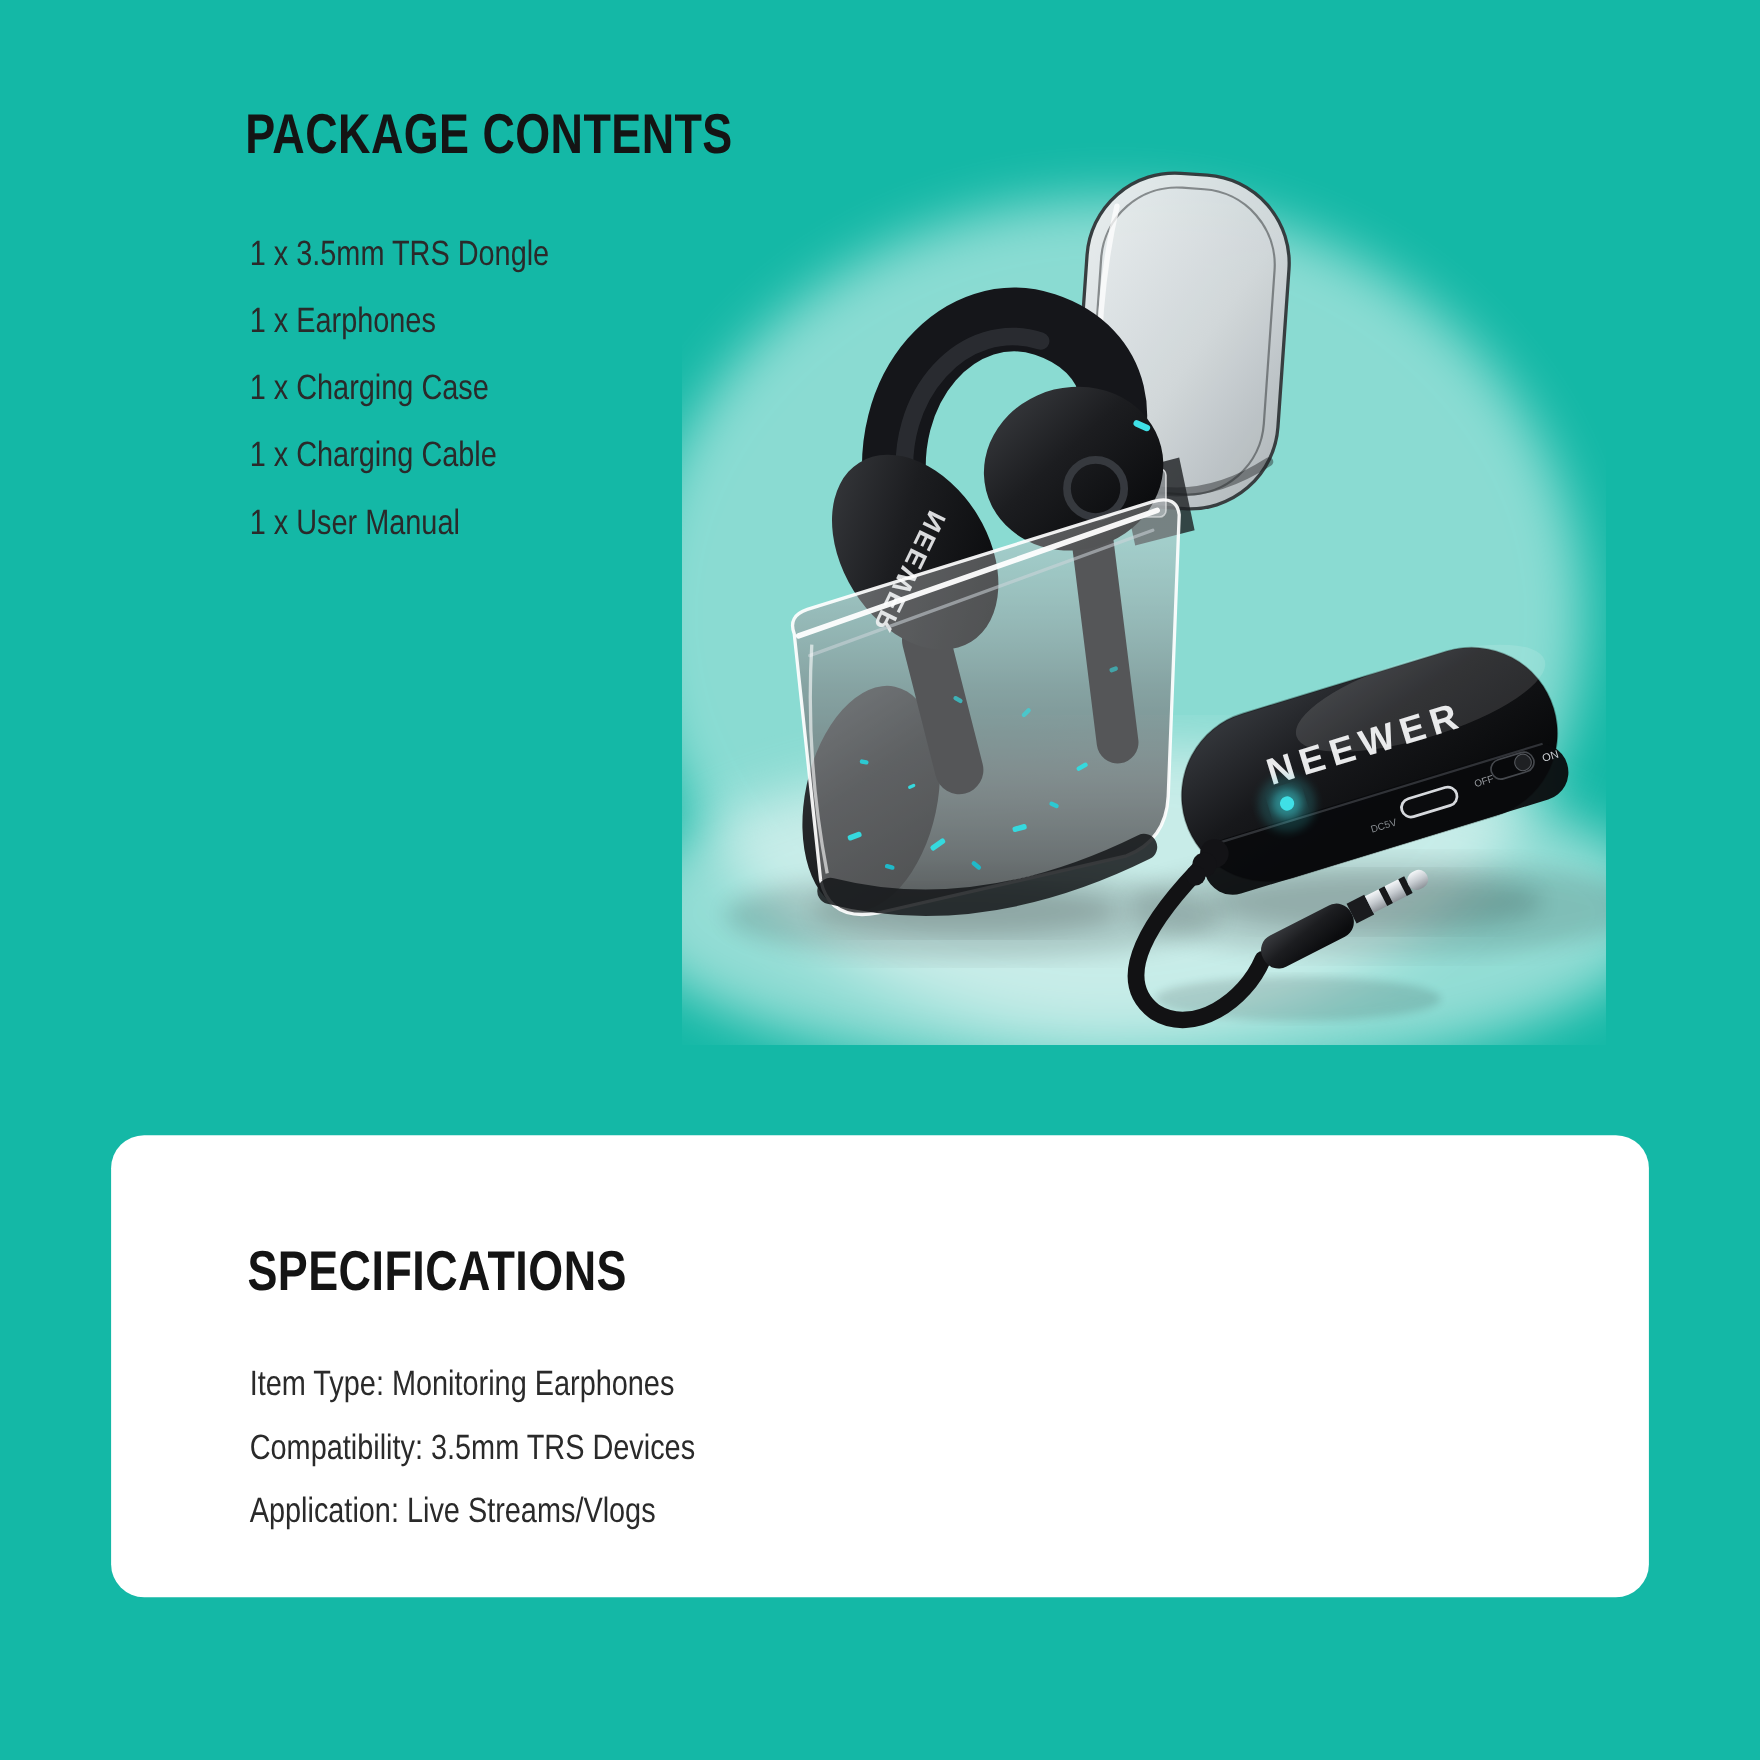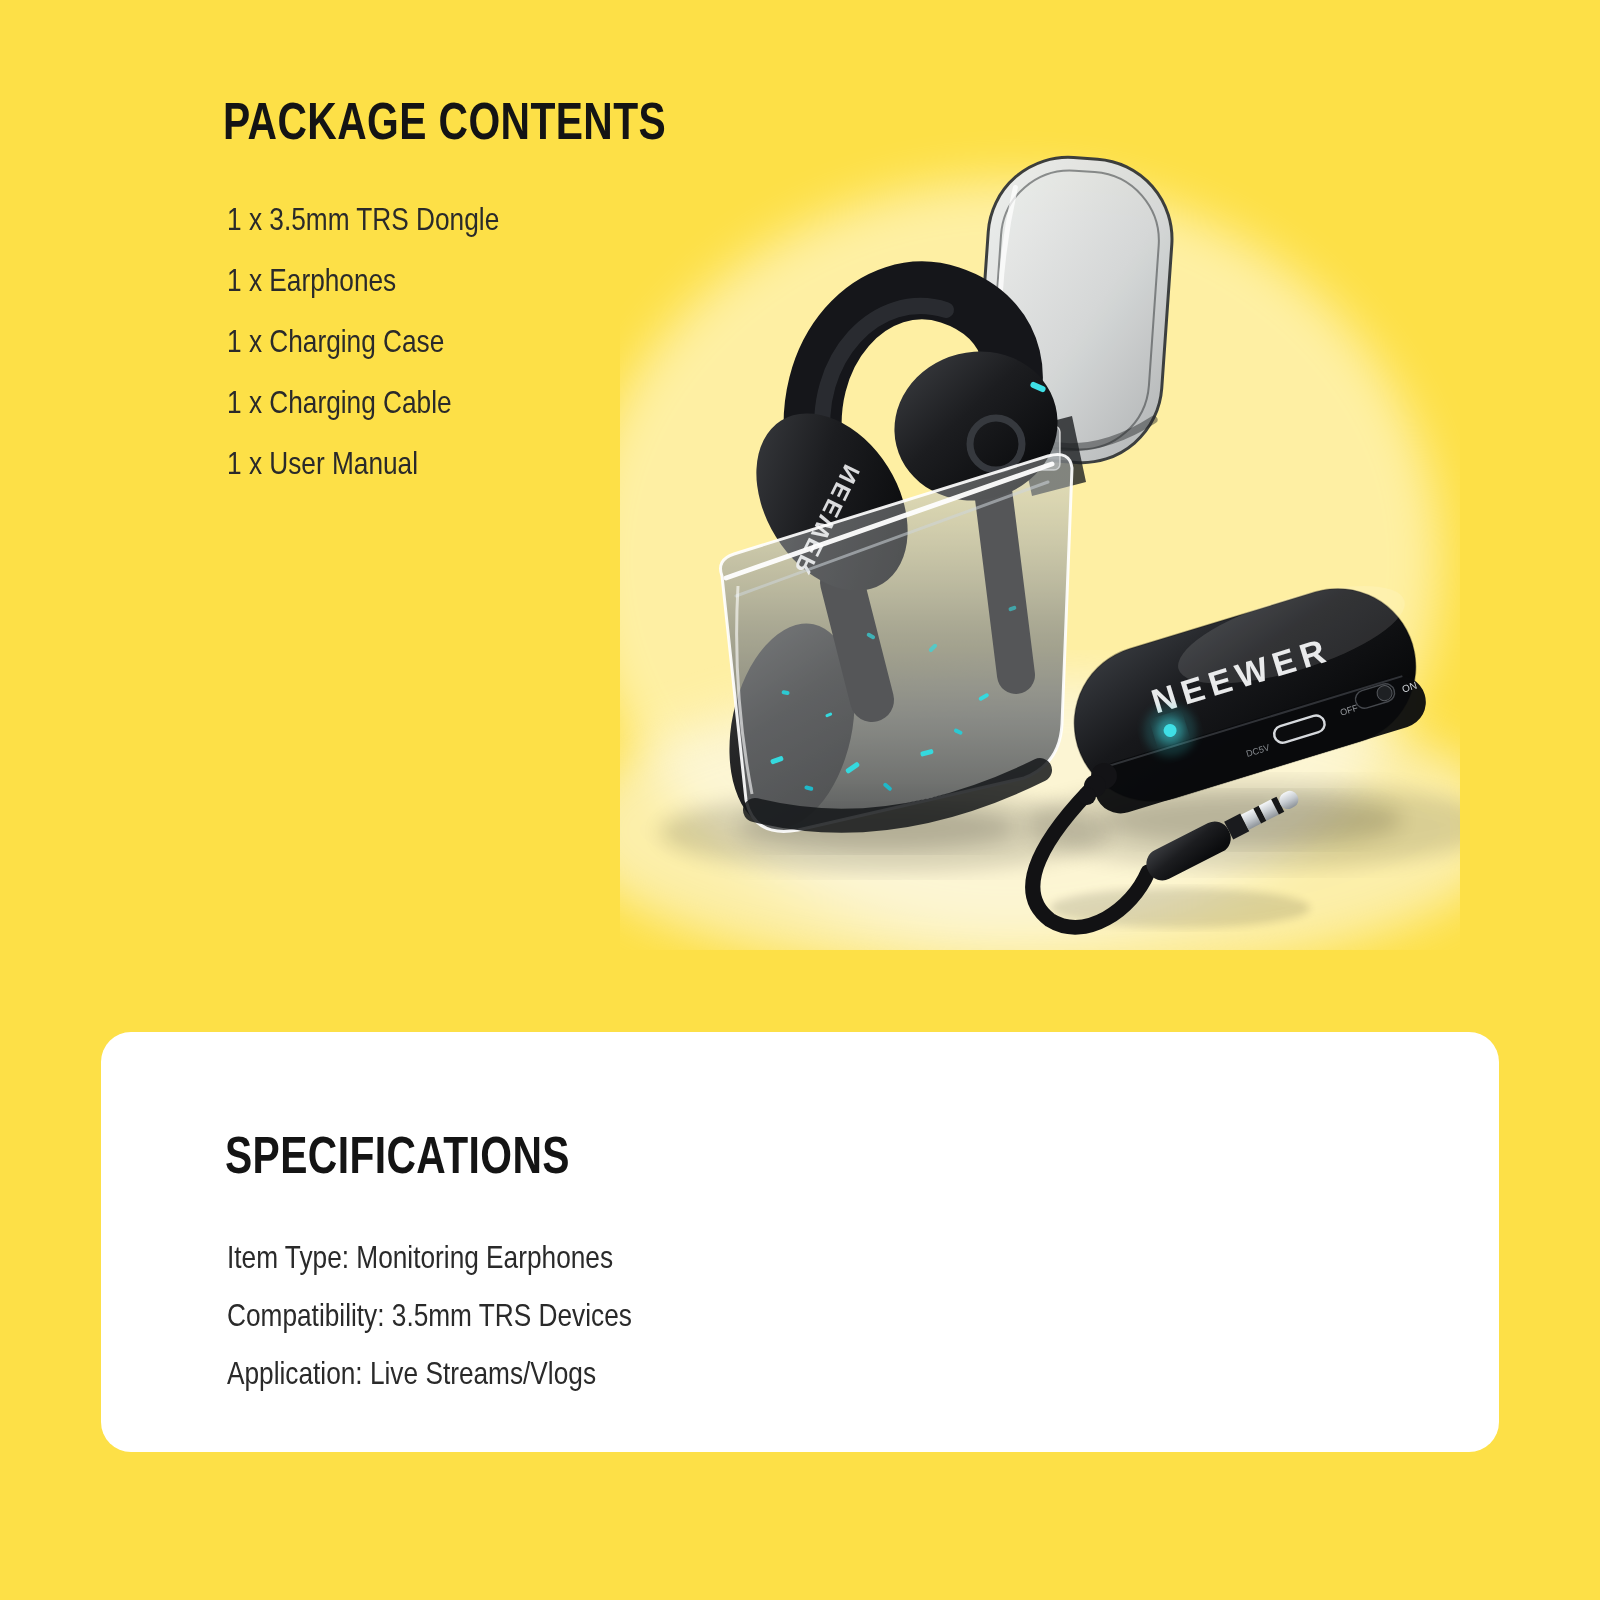--- a/index.html
+++ b/index.html
@@ -1,28 +1,28 @@
 <!DOCTYPE html>
 <html><head>
 <meta charset="utf-8">
 <style>
   html,body{margin:0;padding:0;background:#efefef;}
   .page{
     position:relative;width:1600px;height:1600px;overflow:hidden;
-    background:#fde047;font-family:"Liberation Sans",sans-serif;
+    background:#14b8a6;font-family:"Liberation Sans",sans-serif;
   }
   .title{
     position:absolute;margin:0;font-weight:700;font-size:51px;color:#141414;
     letter-spacing:0.5px;white-space:nowrap;
     transform:scaleX(0.80);transform-origin:left top;
   }
   #pkg-title{left:223px;top:92px;}
   #spec-title{left:124px;top:94px;}
   .pkg-list{
-    position:absolute;left:227px;top:202px;margin:0;padding:0;list-style:none;
+    position:absolute;left:227px;top:213px;margin:0;padding:0;list-style:none;
     display:flex;flex-direction:column;gap:27px;
   }
   .text-item{
     font-size:32px;line-height:34px;color:#2a2a2a;white-space:nowrap;
     transform:scaleX(0.82);transform-origin:left center;
   }
   .spec-card{
     position:absolute;left:101px;top:1032px;width:1398px;height:420px;
     background:#ffffff;border-radius:30px;
   }

